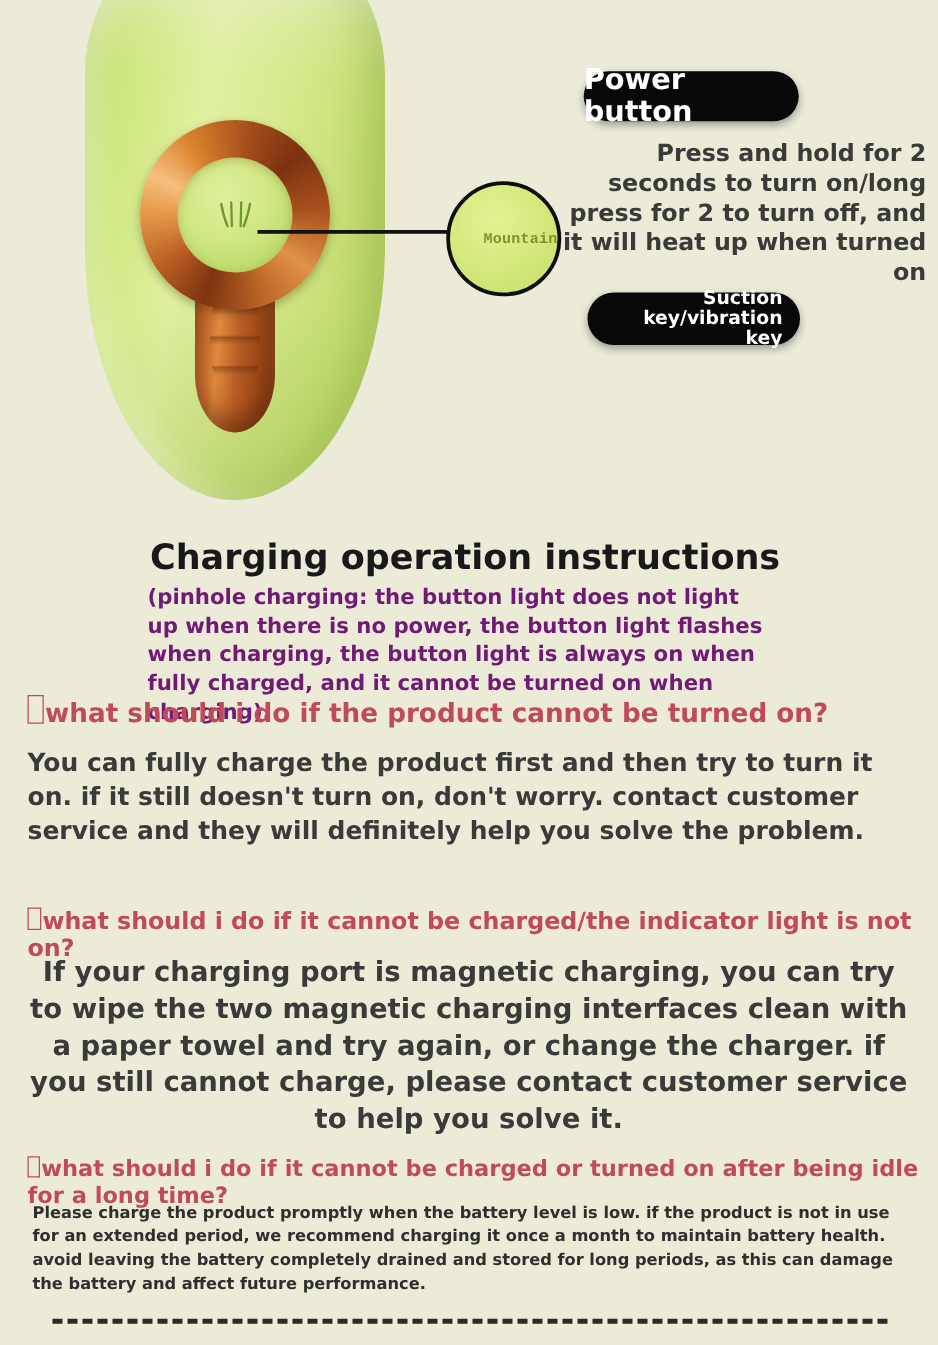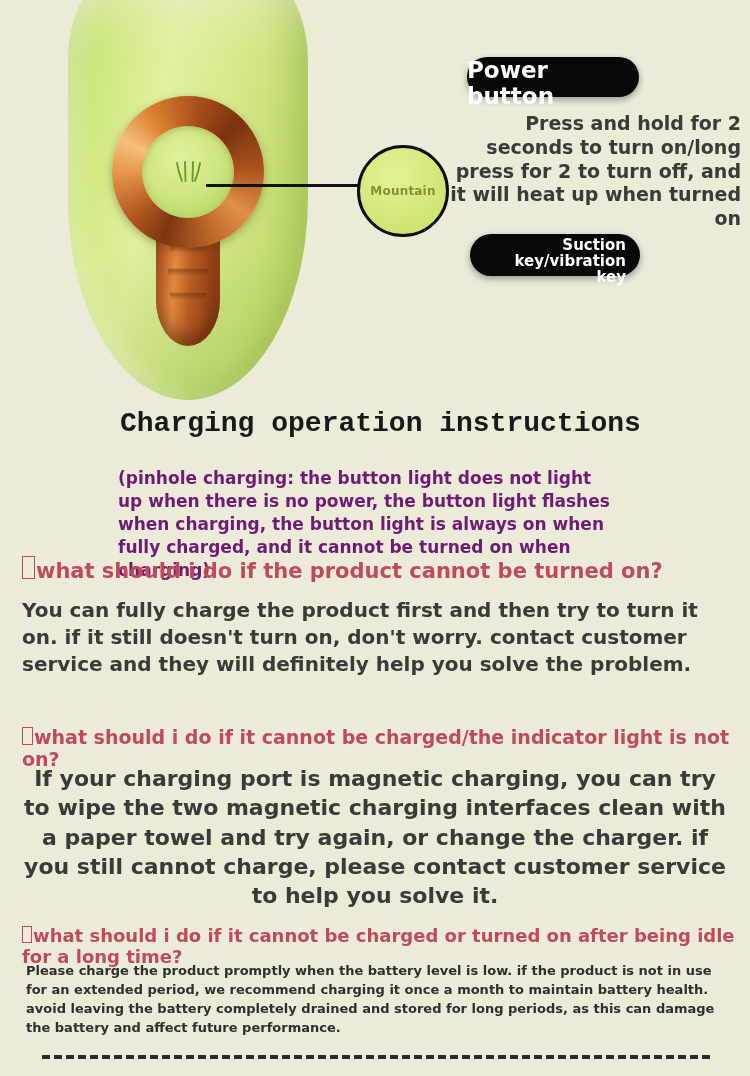--- a/index.html
+++ b/index.html
@@ -133,36 +133,38 @@
     position: absolute;
     left: 357px;
     top: 145px;
     width: 86px;
     height: 86px;
     border-radius: 50%;
     background: radial-gradient(circle at 40% 32%, #e3f293 0%, #d5e97e 48%, #c6de68 100%);
     border: 3px solid #0e0e0e;
     display: flex;
     align-items: center;
-    justify-content: center;
+    justify-content: flex-end;
+    font-family: Liberation Mono, monospace;
   }
   .mountain-circle span {
     font-size: 12px;
     font-weight: bold;
     color: #8a8f2c;
     letter-spacing: 0.2px;
   }
 
   
   .pill {
     position: absolute;
     background: #080808;
     color: #ffffff;
     border-radius: 999px;
     display: flex;
+    align-items: center;
     box-shadow: 0 3px 7px rgba(0,0,0,0.35);
   }
   #pill-power {
     left: 467px;
     top: 57px;
     width: 172px;
     height: 40px;
     justify-content: center;
     font-size: 23px;
     font-weight: bold;
@@ -201,25 +203,24 @@
     width: 282px;
     font-size: 21px;
     line-height: 1.22;
     text-align: left;
   }
 
   
   #charging-title {
     position: absolute;
     left: 120px;
-    top: 408px;
+    top: 429px;
     font-size: 28px;
     font-weight: bold;
     color: #191919;
-    font-family: Liberation Mono, monospace;
   }
   #charging-note {
     position: absolute;
     left: 118px;
     top: 467px;
     width: 500px;
     font-size: 17px;
     font-weight: bold;
     line-height: 1.35;
     color: #701a75;

